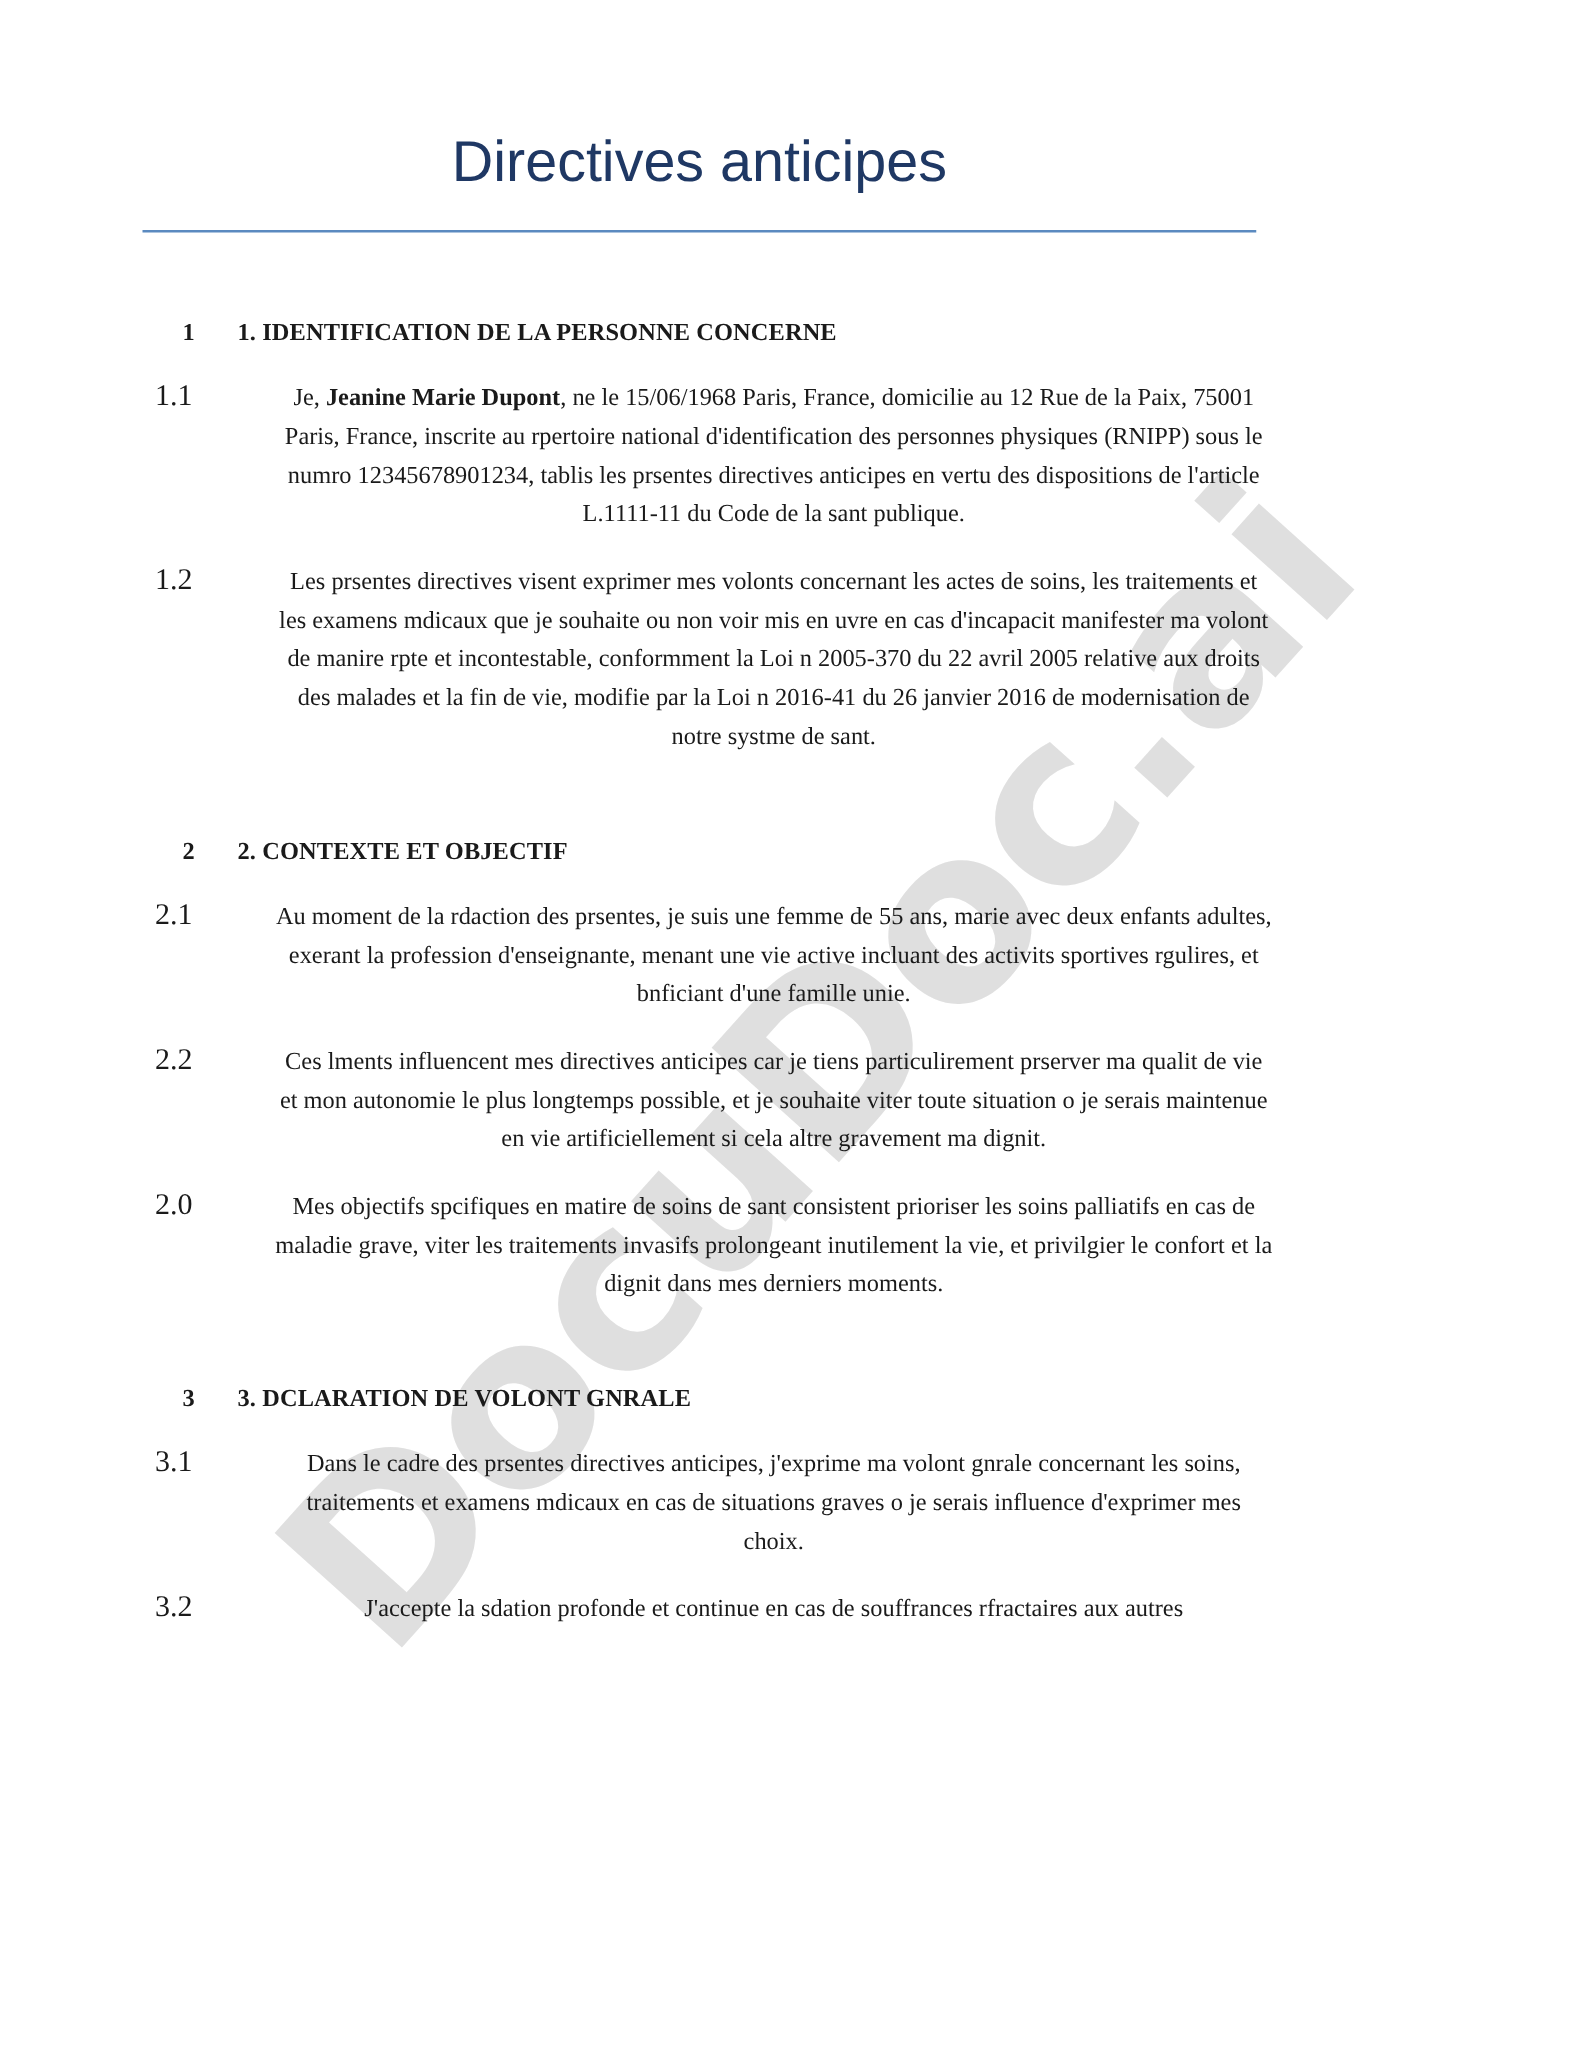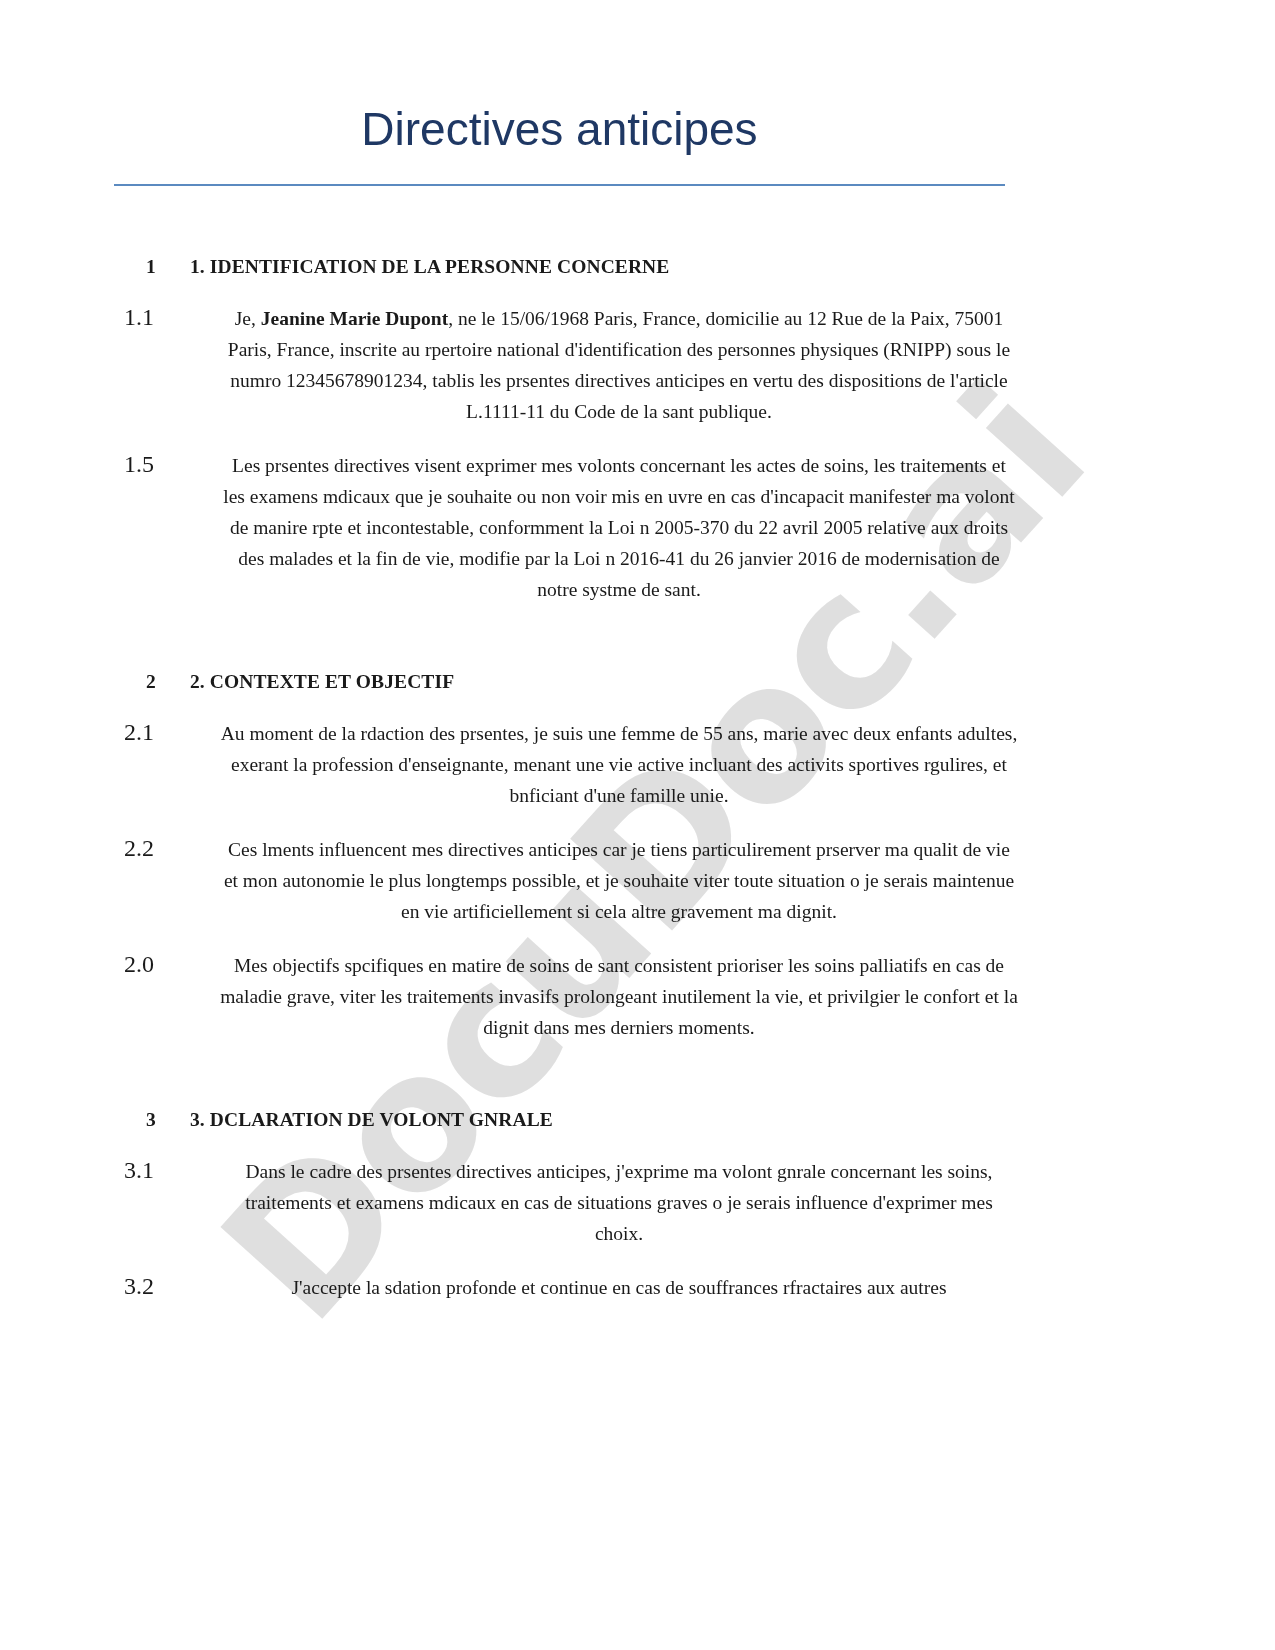--- a/index.html
+++ b/index.html
@@ -134,21 +134,21 @@
       <span class="sec-num">1</span>
       <span class="sec-text">1. IDENTIFICATION DE LA PERSONNE CONCERNE</span>
     </div>
 
     <div class="para">
       <span class="p-num">1.1</span>
       <span class="p-text"><span>Je, </span><b>Jeanine Marie Dupont</b><span>, ne le 15/06/1968  Paris, France, domicilie au 12 Rue de la Paix, 75001 Paris, France, inscrite au rpertoire national d'identification des personnes physiques (RNIPP) sous le numro 12345678901234, tablis les prsentes directives anticipes en vertu des dispositions de l'article L.1111-11 du Code de la sant publique.</span></span>
     </div>
 
     <div class="para">
-      <span class="p-num">1.5</span>
+      <span class="p-num">1.2</span>
       <span class="p-text">Les prsentes directives visent  exprimer mes volonts concernant les actes de soins, les traitements et les examens mdicaux que je souhaite ou non voir mis en uvre en cas d'incapacit manifester ma volont de manire rpte et incontestable, conformment  la Loi n 2005-370 du 22 avril 2005 relative aux droits des malades et  la fin de vie, modifie par la Loi n 2016-41 du 26 janvier 2016 de modernisation de notre systme de sant.</span>
     </div>
 
     <div class="gap-lg"></div>
 
     <div class="section-heading">
       <span class="sec-num">2</span>
       <span class="sec-text">2. CONTEXTE ET OBJECTIF</span>
     </div>
 

